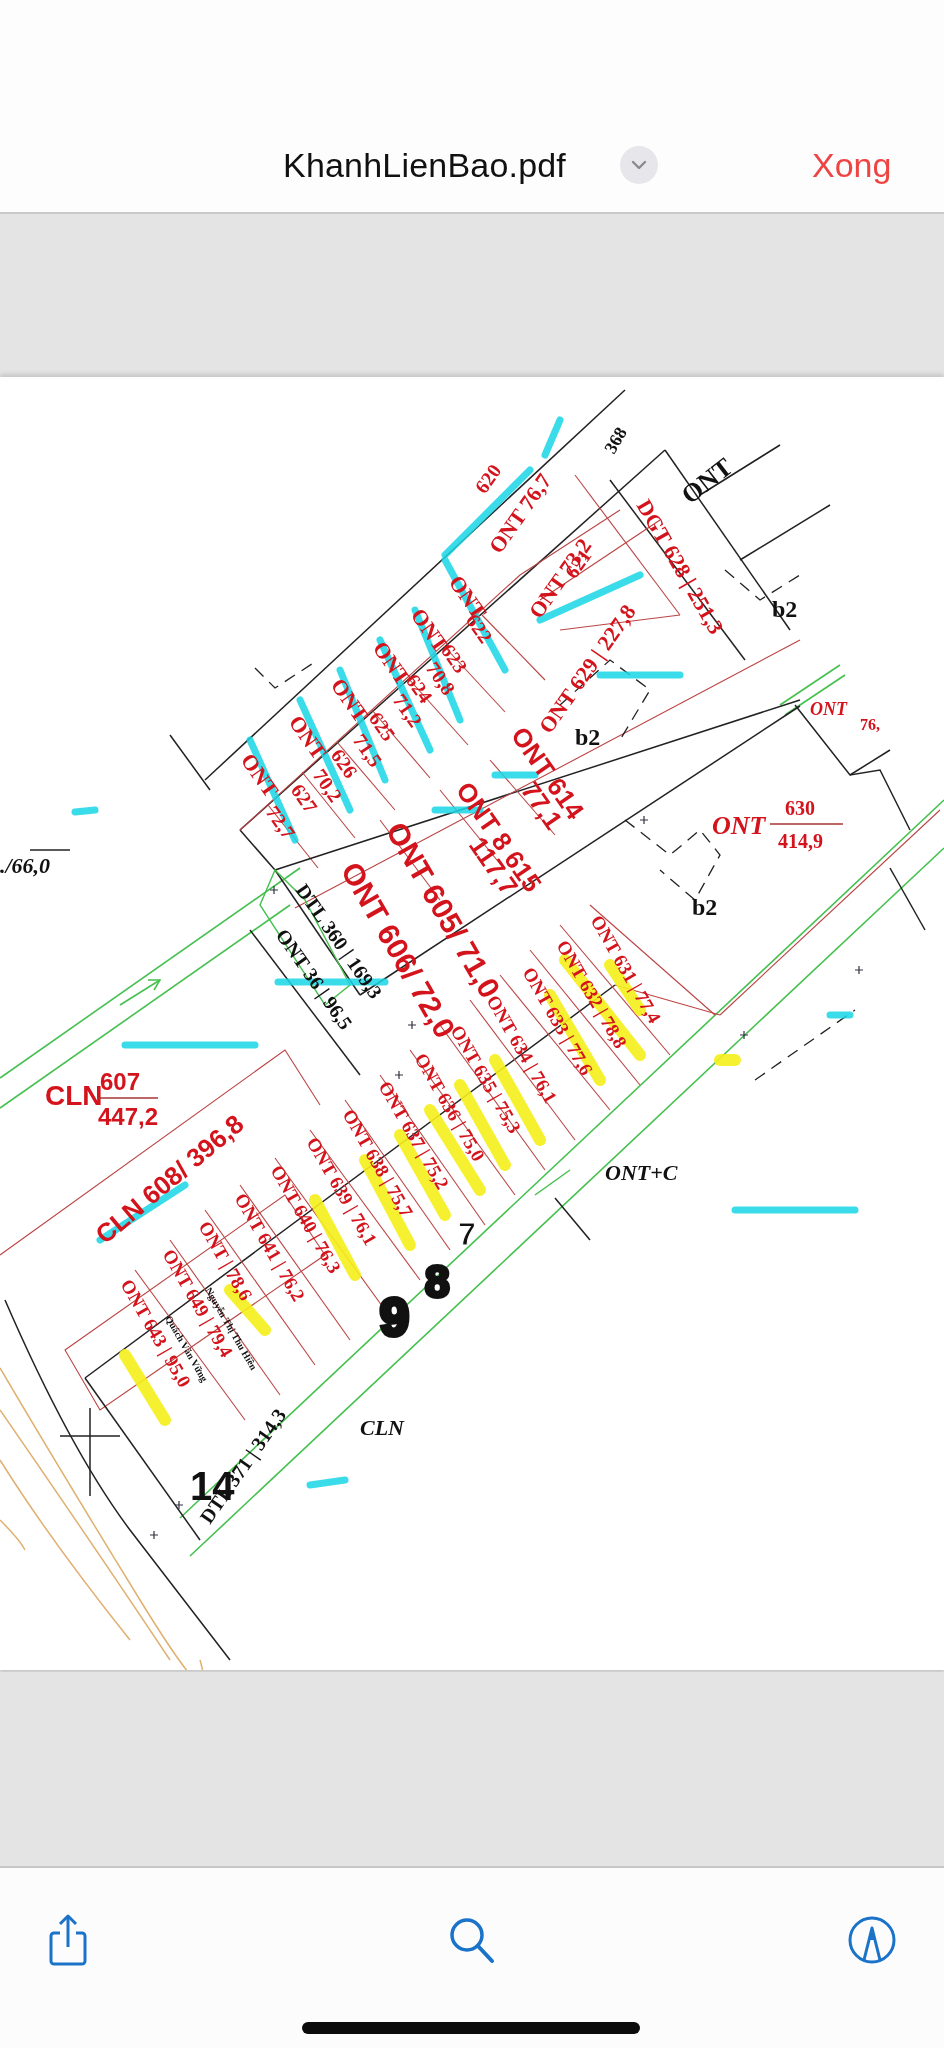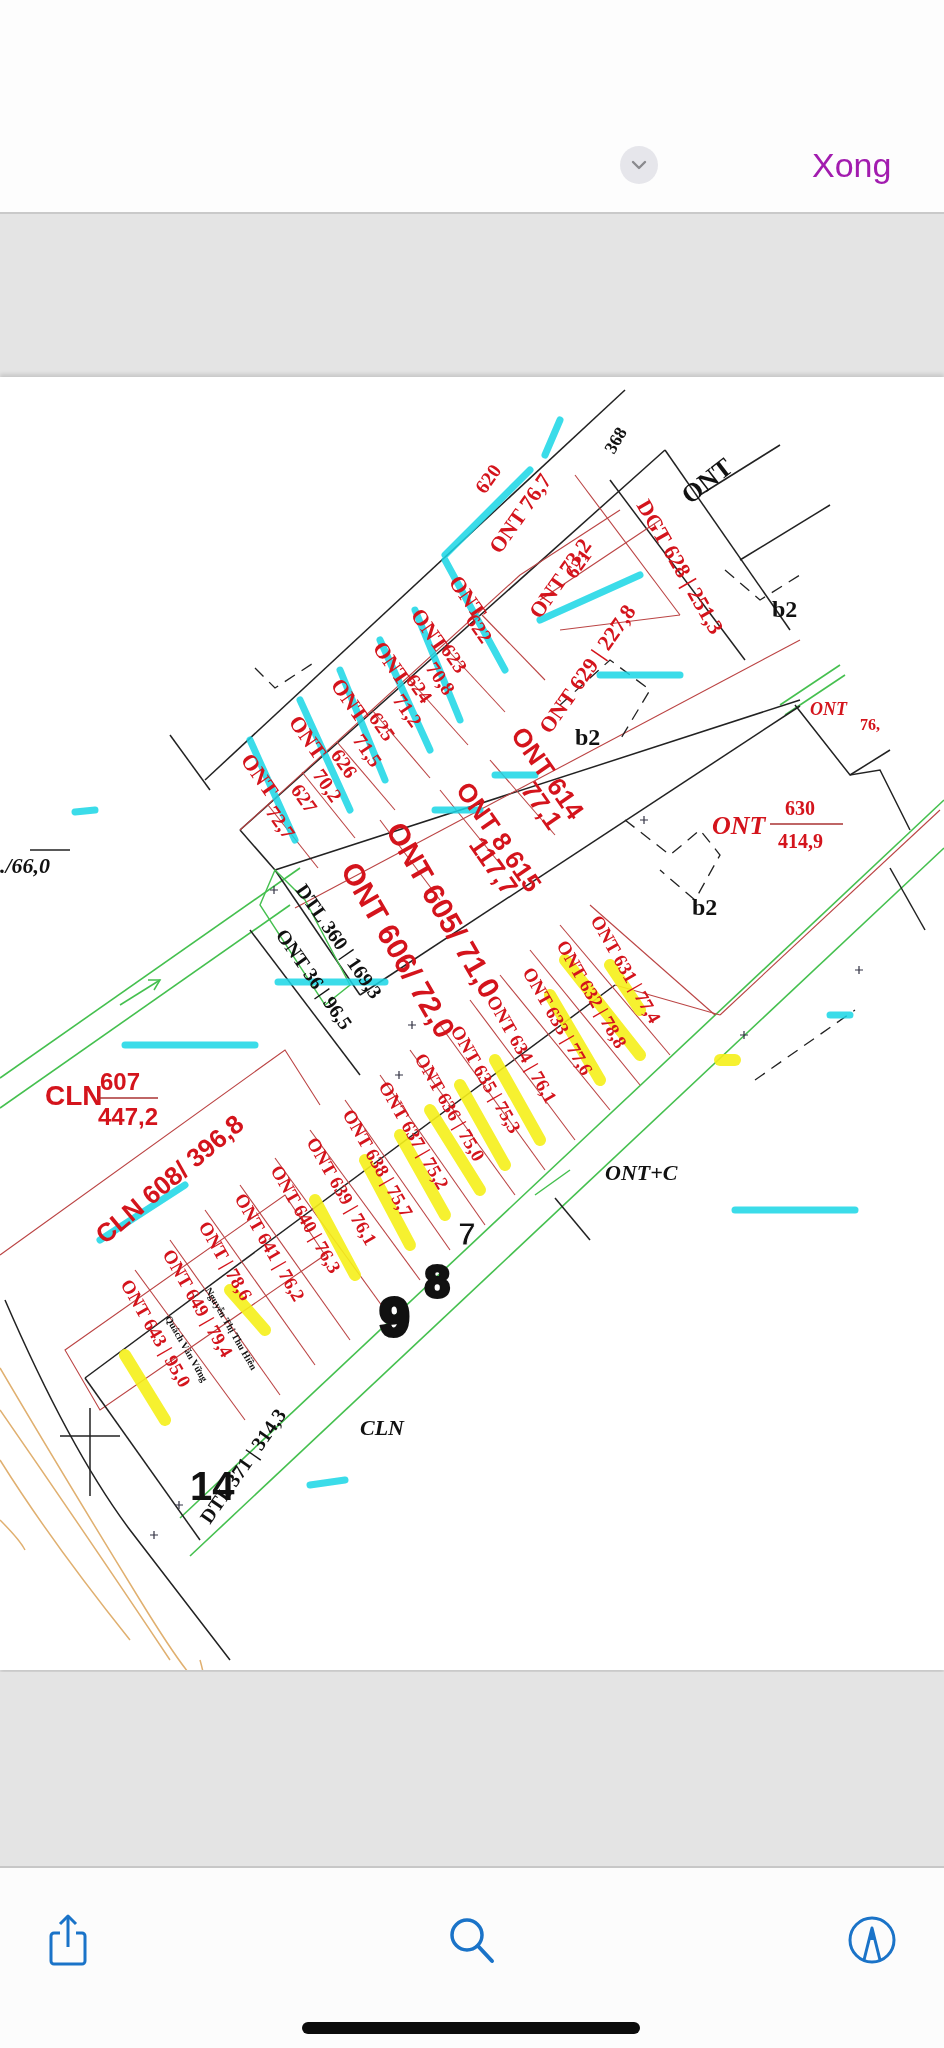--- a/index.html
+++ b/index.html
@@ -1,37 +1,38 @@
 <!DOCTYPE html>
 <html><head>
 <meta charset="utf-8">
 <style>
   html, body { margin:0; padding:0; }
   body { width:944px; height:2048px; position:relative; overflow:hidden; background:#e4e4e4; font-family:"Liberation Sans", sans-serif; }
   .header { position:absolute; left:0; top:0; width:944px; height:212px; background:#fdfdfd; border-bottom:2px solid #c9c9c9; }
   .title-wrap { position:absolute; top:142px; left:0; width:944px; height:46px; }
   .doc-title { position:absolute; left:283px; top:0; font-size:34px; color:#111; line-height:46px; letter-spacing:0.2px; }
   .title-chevron { position:absolute; left:620px; top:4px; width:38px; height:38px; border-radius:50%; background:#e6e6eb; display:flex; align-items:center; justify-content:center; }
-  .done-btn { position:absolute; left:812px; top:0; font-size:34px; color:#a21caf; line-height:46px; cursor:pointer; }
+  .done-btn { position:absolute; left:812px; top:0; font-size:34px; color:#ef4444; line-height:46px; cursor:pointer; }
   .gray-band { position:absolute; left:0; width:944px; background:#e4e4e4; }
   .page { position:absolute; left:0; top:377px; width:944px; height:1293px; background:#fff; box-shadow:0 -3px 4px rgba(0,0,0,0.12), 0 3px 4px rgba(0,0,0,0.12); overflow:hidden; }
   .page svg { position:absolute; left:0; top:0; }
   .toolbar { position:absolute; left:0; top:1866px; width:944px; height:182px; background:#fcfcfc; border-top:2px solid #c7c7c7; }
   .tb-btn { position:absolute; top:42px; width:60px; height:60px; display:flex; align-items:center; justify-content:center; cursor:pointer; }
   .home-indicator { position:absolute; left:302px; top:154px; width:338px; height:12px; border-radius:6px; background:#0b0b0b; }
   .plot-red { fill:#d4141c; font-family:"Liberation Serif", serif; font-weight:bold; }
   .plot-black { fill:#111; font-family:"Liberation Serif", serif; font-weight:bold; }
   .plot-sans { fill:#d4141c; font-family:"Liberation Sans", sans-serif; font-weight:bold; }
   .big-num { fill:#111; font-family:"Liberation Sans", sans-serif; font-weight:bold; }
 </style>
 </head>
 <body>
 
 <div class="header">
   <div class="title-wrap">
+    <span class="doc-title">KhanhLienBao.pdf</span>
     <span class="title-chevron">
       <svg width="18" height="12" viewBox="0 0 18 12">
           <polyline points="3,3 9,9 15,3" fill="none" stroke="#8a8a8e" stroke-width="2.4" stroke-linecap="round" stroke-linejoin="round"></polyline>
         </svg>
     </span>
     <span class="done-btn">Xong</span>
   </div>
 </div>
 
 <div class="gray-band" style="top:214px;height:163px;"></div>

